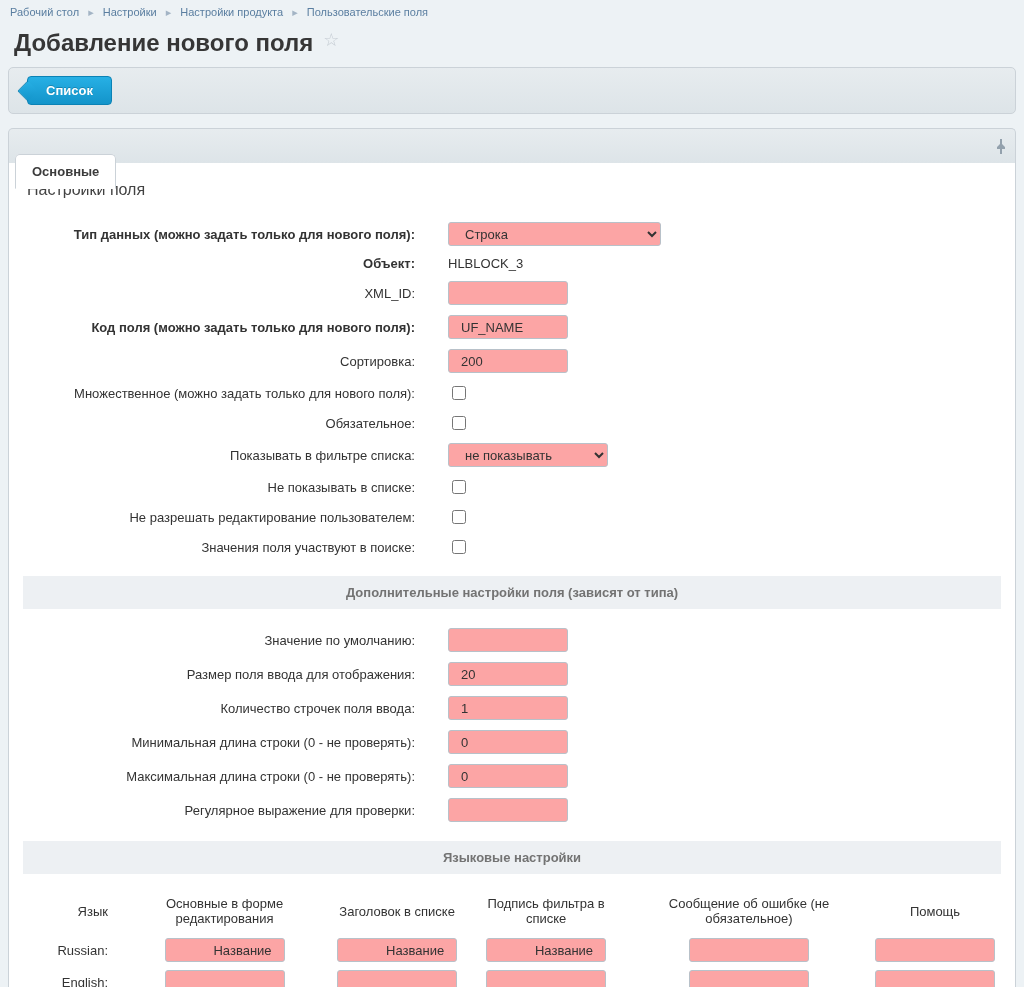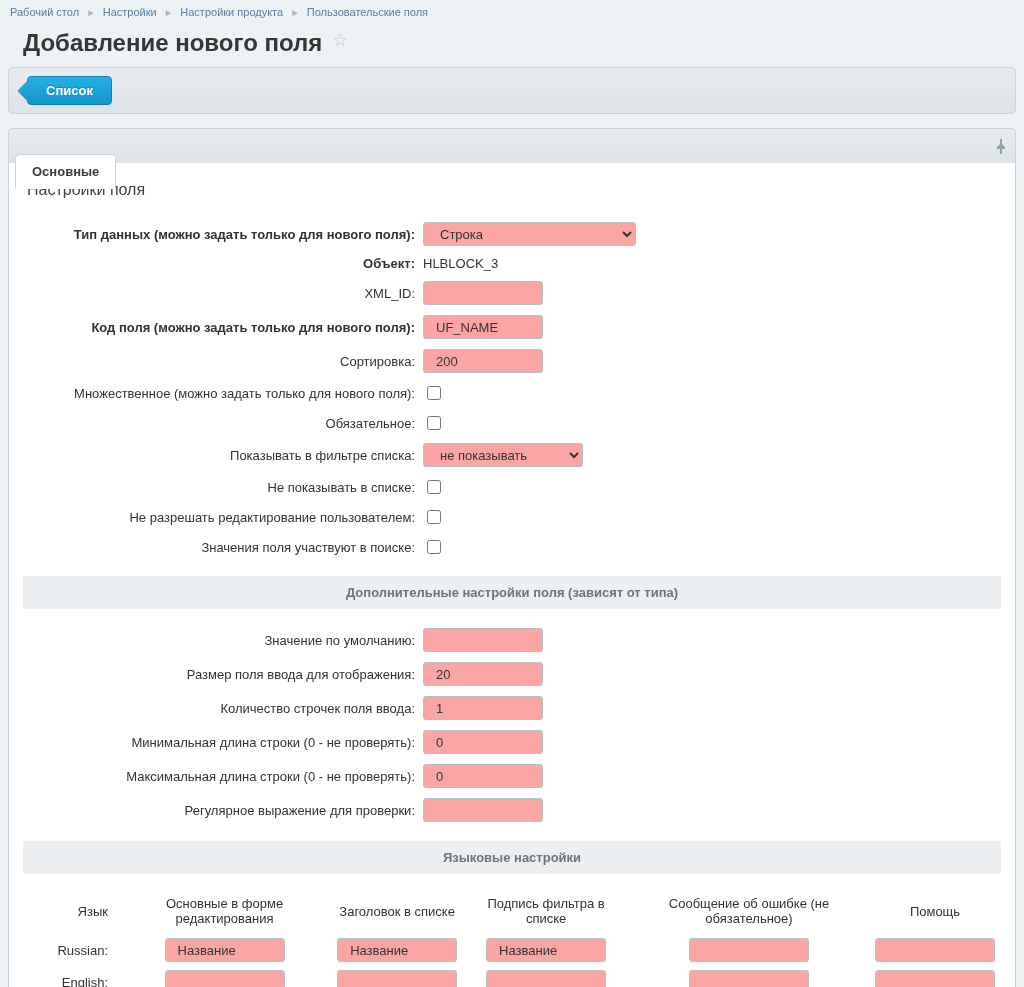--- a/index.html
+++ b/index.html
@@ -16,21 +16,21 @@
   .breadcrumb {
     padding: 6px 10px;
     font-size: 11px;
     color:#4b6d8f;
   }
   .breadcrumb a { color:#5a7ea0; }
   .breadcrumb .sep { color:#a3b4c5; margin:0 6px; }
   
   .title-row {
     display:flex; align-items:flex-start;
-    padding: 4px 10px 10px 23px;
+    padding: 4px 10px 10px 14px;
   }
   .title-row h1 {
     margin:0; font-size: 24px; font-weight: bold; color:#363636;
   }
   .title-row .star {
     margin-left:10px; font-size:18px; color:#c5ccd3;
   }
   
   .toolbar {
     margin: 0 8px;
@@ -95,20 +95,21 @@
     padding: 18px 14px 40px 14px;
     min-height:720px;
   }
   .section-title {
     font-size:16px; color:#424242; margin:0 0 18px 4px;
   }
   
   .form-row {
     display:flex; align-items:center;
     padding:5px 0;
+    gap:25px;
   }
   .form-label {
     width: 400px;
     text-align:right;
     padding-right:8px;
     font-size:13px;
     color:#333;
   }
   .form-label.bold { font-weight:bold; }
   .form-value {
@@ -149,20 +150,21 @@
     vertical-align: middle;
   }
   .lang-table td {
     padding:4px 6px; text-align:center;
   }
   .lang-table td.rowlabel, .lang-table th.rowlabel {
     text-align:right; padding-right:10px; width:95px;
   }
   .lang-table input[type=text]{
     width:120px;
+    text-align:right;
   }
 </style>
 </head>
 <body>
 
 <div class="breadcrumb">
   <a href="#">Рабочий стол</a>
   <span class="sep">▸</span>
   <a href="#">Настройки</a>
   <span class="sep">▸</span>

